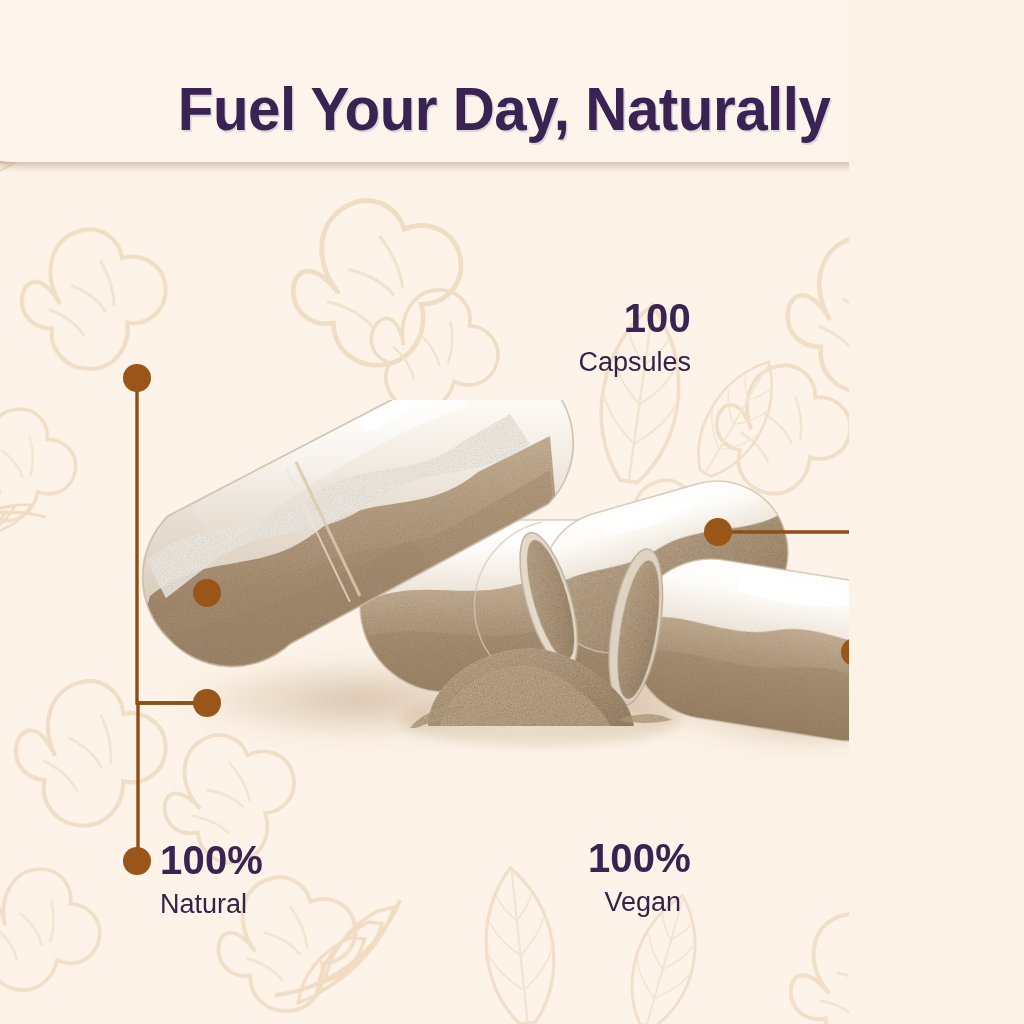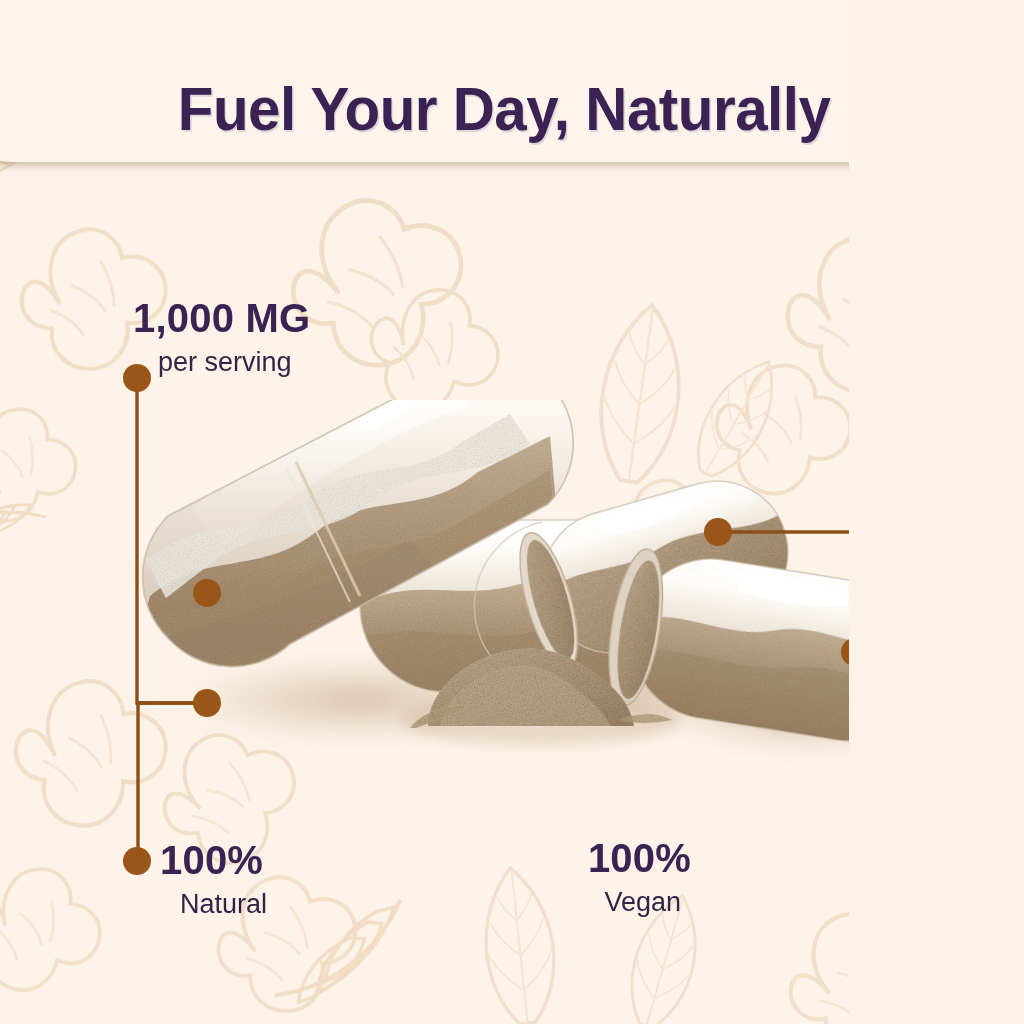--- a/index.html
+++ b/index.html
@@ -49,21 +49,21 @@
     letter-spacing:0.2px;display:block;
   }
   .callout .small{
     font-size:27px;font-weight:normal;color:#352347;line-height:1.0;
     display:block;margin-top:11px;
   }
   .c-tl{left:133px;top:298px;text-align:left;}
   .c-tl .small{margin-left:25px;}
   .c-tr{right:158px;top:298px;text-align:right;}
   .c-bl{left:160px;top:840px;text-align:left;}
-  .c-bl .small{margin-left:20px;}
+  .c-bl .small{}
   .c-br{right:158px;top:838px;text-align:right;}
   .c-br .small{margin-right:10px;}
 </style>
 </head>
 <body>
 
 <div class="stage">
 
   <svg class="bg-art" viewBox="0 0 1024 1024">
     <defs>
@@ -299,25 +299,25 @@
       <circle cx="207" cy="593" r="14"></circle>
       <circle cx="886" cy="320" r="14"></circle>
       <circle cx="718" cy="532" r="14"></circle>
       <circle cx="207" cy="703" r="14"></circle>
       <circle cx="137" cy="861" r="14"></circle>
       <circle cx="855" cy="652" r="14"></circle>
       <circle cx="888" cy="858" r="14"></circle>
     </g>
   </svg>
 
-  <div class="callout c-tl">
-    <span class="big">1,000 MG</span>
-    <span class="small">per serving</span>
+
+  <div class="callout c-tr">
+    <span class="big">100</span>
+    <span class="small">Capsules</span>
   </div>
-
 
   <div class="callout c-bl">
     <span class="big">100%</span>
     <span class="small">Natural</span>
   </div>
 
   <div class="callout c-br">
     <span class="big">100%</span>
     <span class="small">Vegan</span>
   </div>

